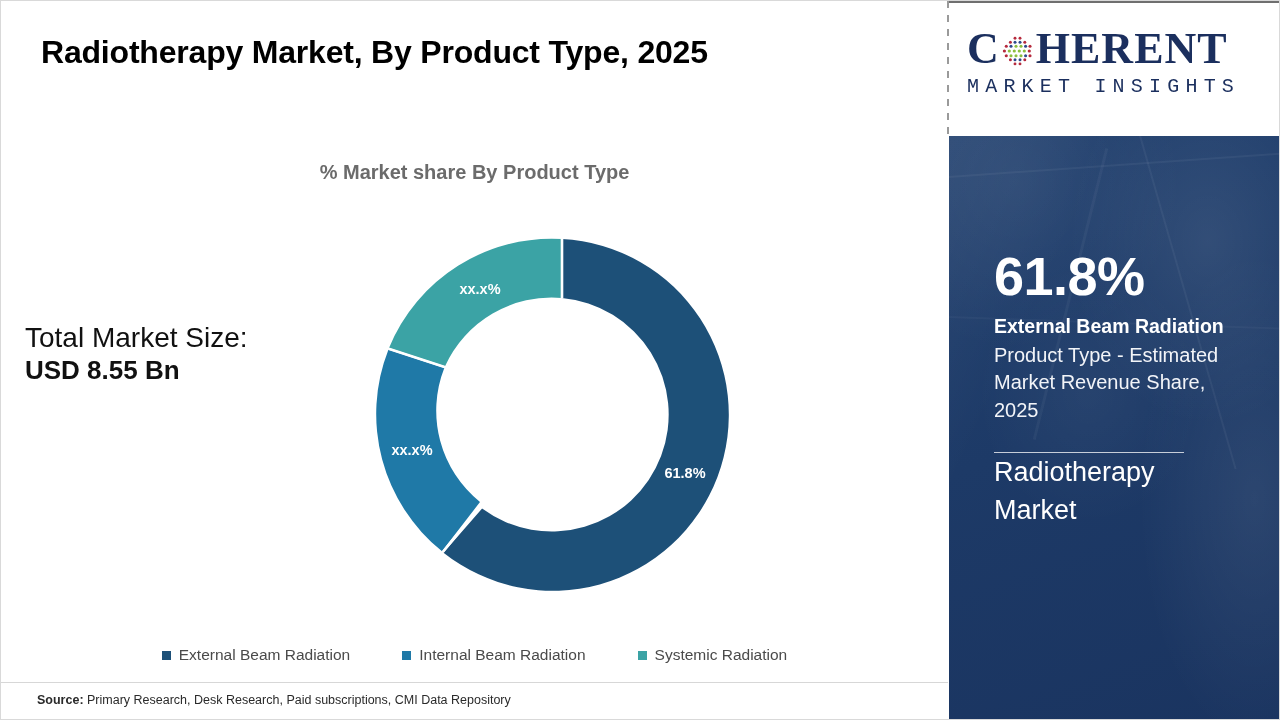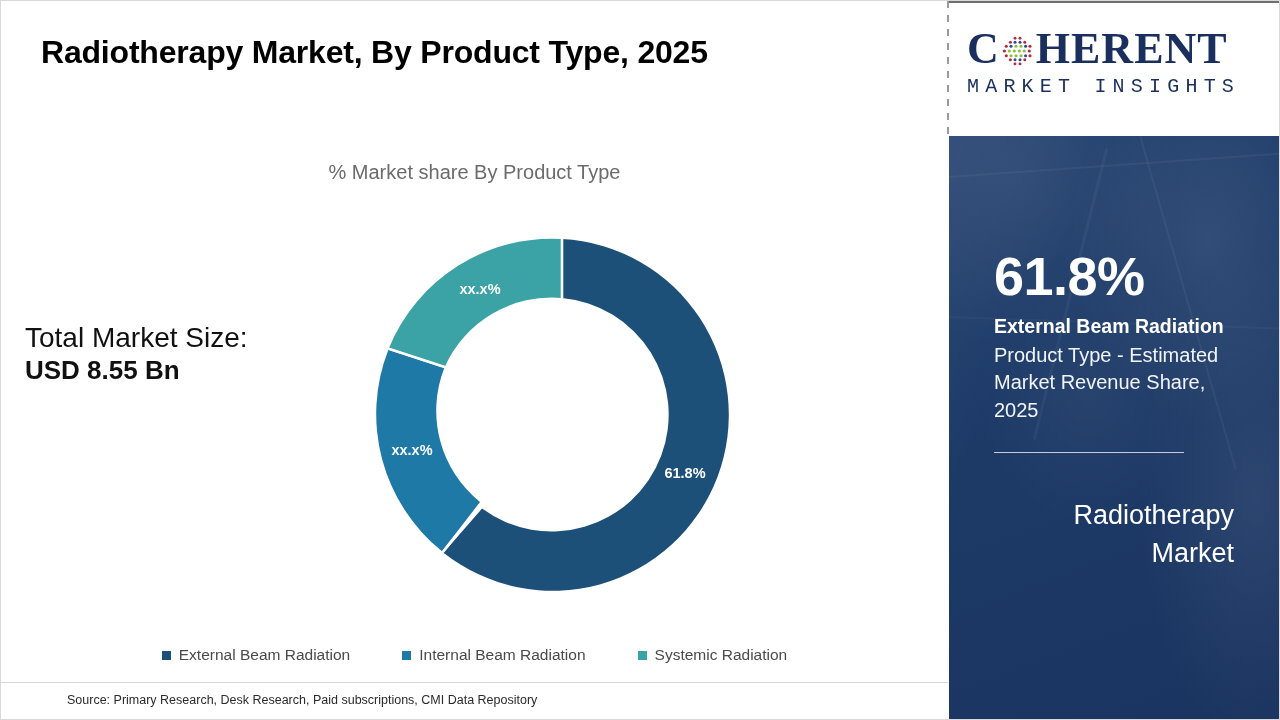--- a/index.html
+++ b/index.html
@@ -41,20 +41,21 @@
   }
 
   .chart-subtitle {
     position: absolute;
     left: 0;
     top: 160px;
     width: 947px;
     text-align: center;
     font-size: 20px;
     color: #6b6b6b;
+    font-weight: bold;
   }
 
   .market-size {
     position: absolute;
     left: 24px;
     top: 320px;
     width: 300px;
   }
   .market-size-label {
     font-size: 28px;
@@ -128,22 +129,21 @@
   }
   .source {
     position: absolute;
     left: 36px;
     top: 692px;
     font-size: 12.5px;
     color: #2a2a2a;
     white-space: nowrap;
   }
   .source b {
-    font-weight: normal;
-    margin-left: 30px;
+    font-weight: bold;
   }
 
   
   .v-dash {
     position: absolute;
     left: 946px;
     top: 0;
     width: 2px;
     height: 136px;
     background-image: linear-gradient(
@@ -262,27 +262,25 @@
     line-height: 1.38;
     width: 250px;
   }
   .panel-divider {
     margin-top: 27px;
     width: 190px;
     height: 1px;
     background: rgba(255,255,255,0.75);
   }
   .panel-market {
-    margin-top: 43px;
     font-size: 27px;
     font-weight: normal;
     color: #ffffff;
     line-height: 1.42;
     width: 240px;
-    text-align: right;
   }
 </style>
 </head>
 <body>
 
 <div class="page">
 
   <div class="left-area">
 
     <div class="chart-title">Radiotherapy Market, By Product Type, 2025</div>

